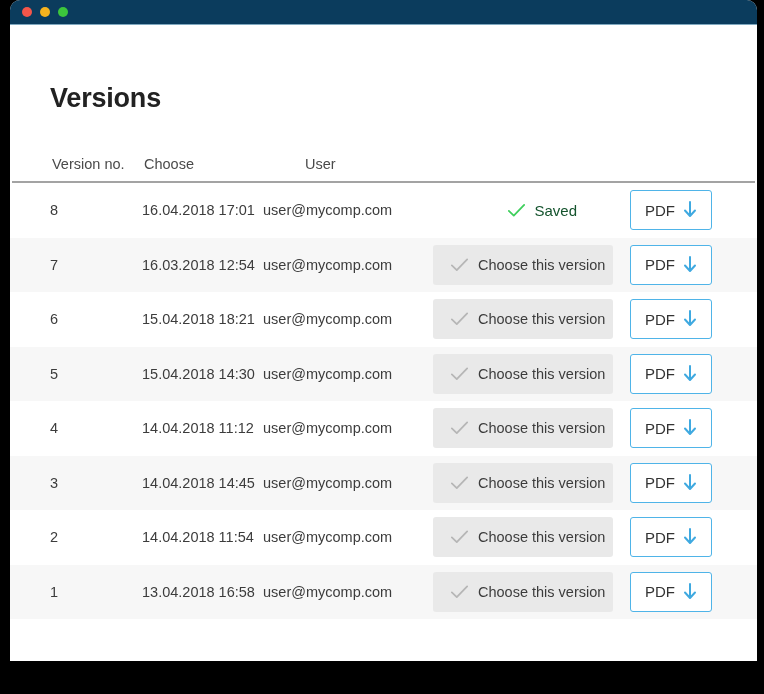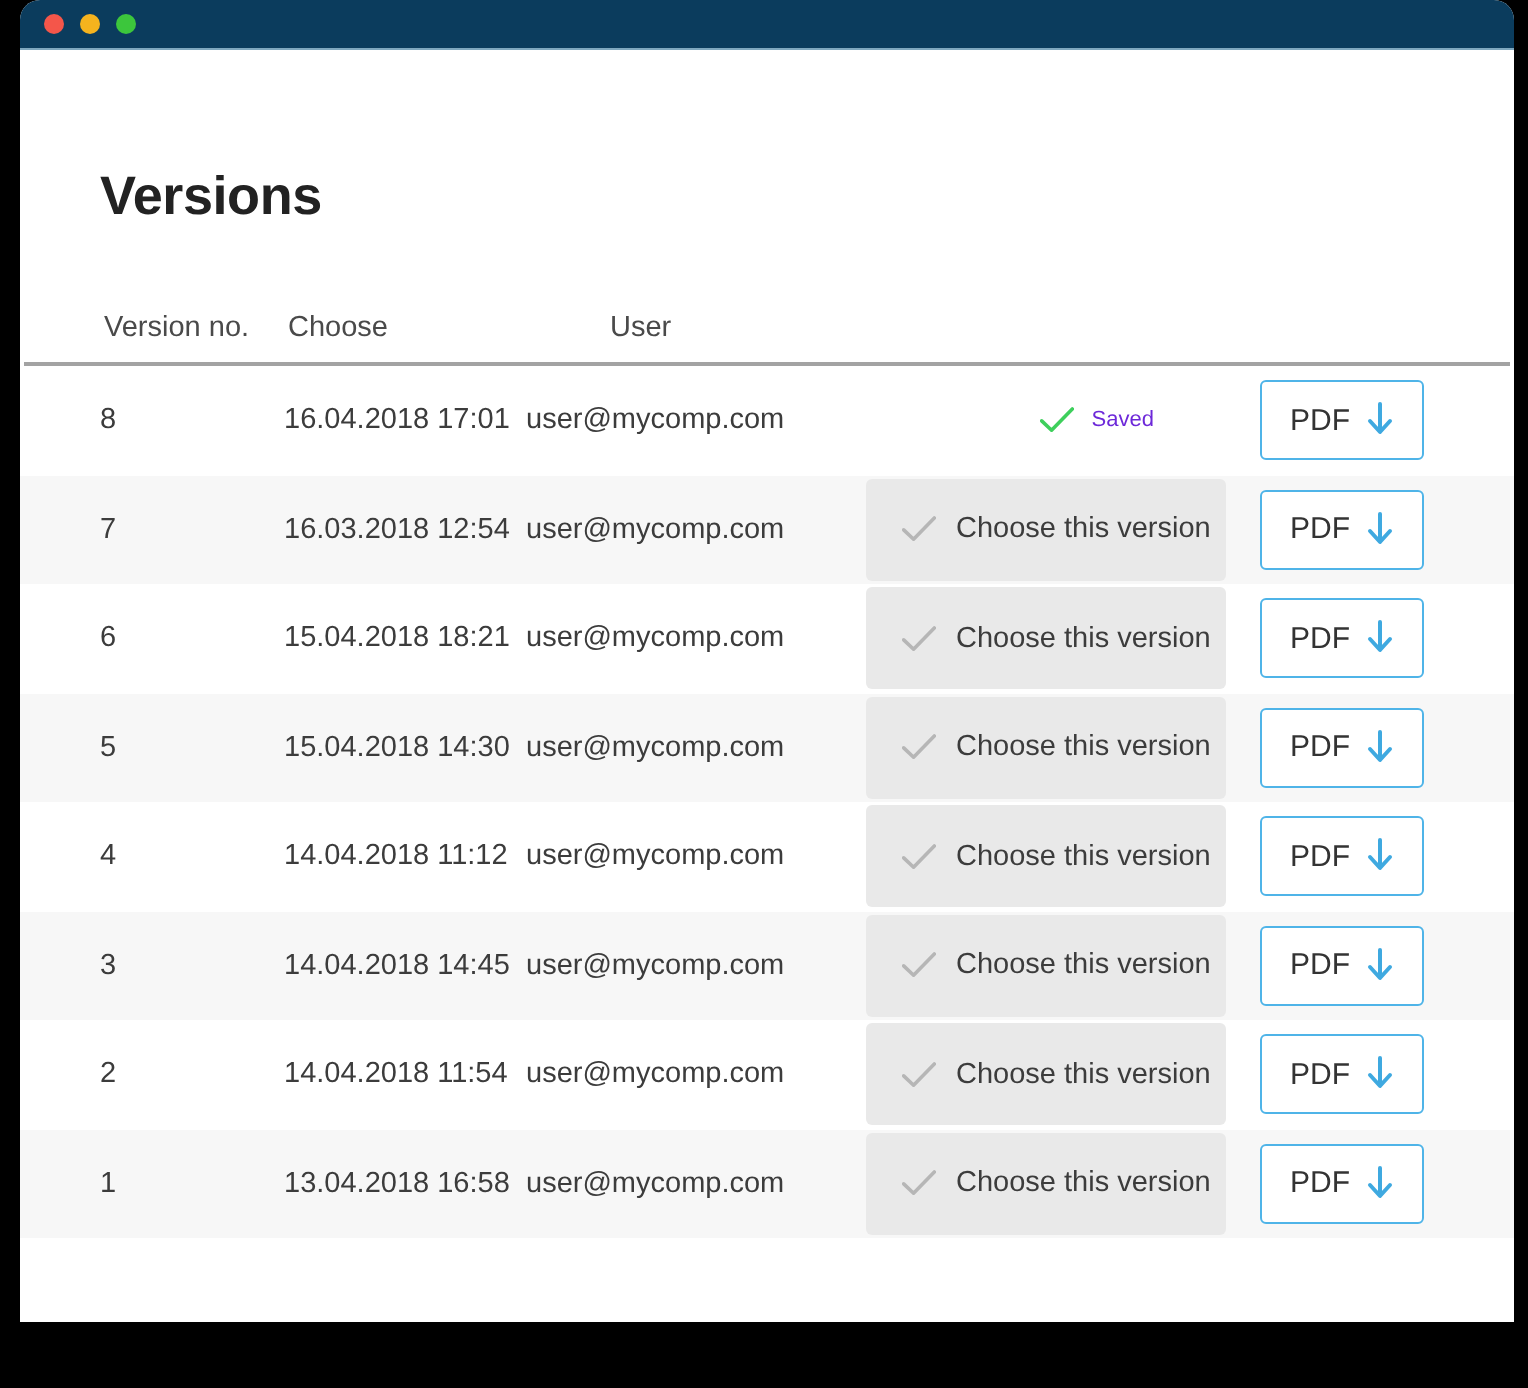--- a/index.html
+++ b/index.html
@@ -118,34 +118,34 @@
   .cell-user    { left: 253px; }
 
   .status-saved {
     position: absolute;
     right: 180px;
     top: 50%;
     transform: translateY(-50%);
     display: flex;
     align-items: center;
     gap: 9px;
-    font-size: 11px;
-    color: #6d28d9;
+    font-size: 15px;
+    color: #14532d;
     white-space: nowrap;
   }
 
   .check-svg { display: block; }
 
   .choose-btn {
     position: absolute;
     left: 423px;
     top: 50%;
     transform: translateY(-50%);
     width: 180px;
-    height: 51px;
+    height: 40px;
     background: #e9e9e9;
     border: none;
     border-radius: 3px;
     display: flex;
     align-items: center;
     gap: 10px;
     padding: 0 0 0 18px;
     box-sizing: border-box;
     font-family: "Liberation Sans", sans-serif;
     font-size: 14.5px;

